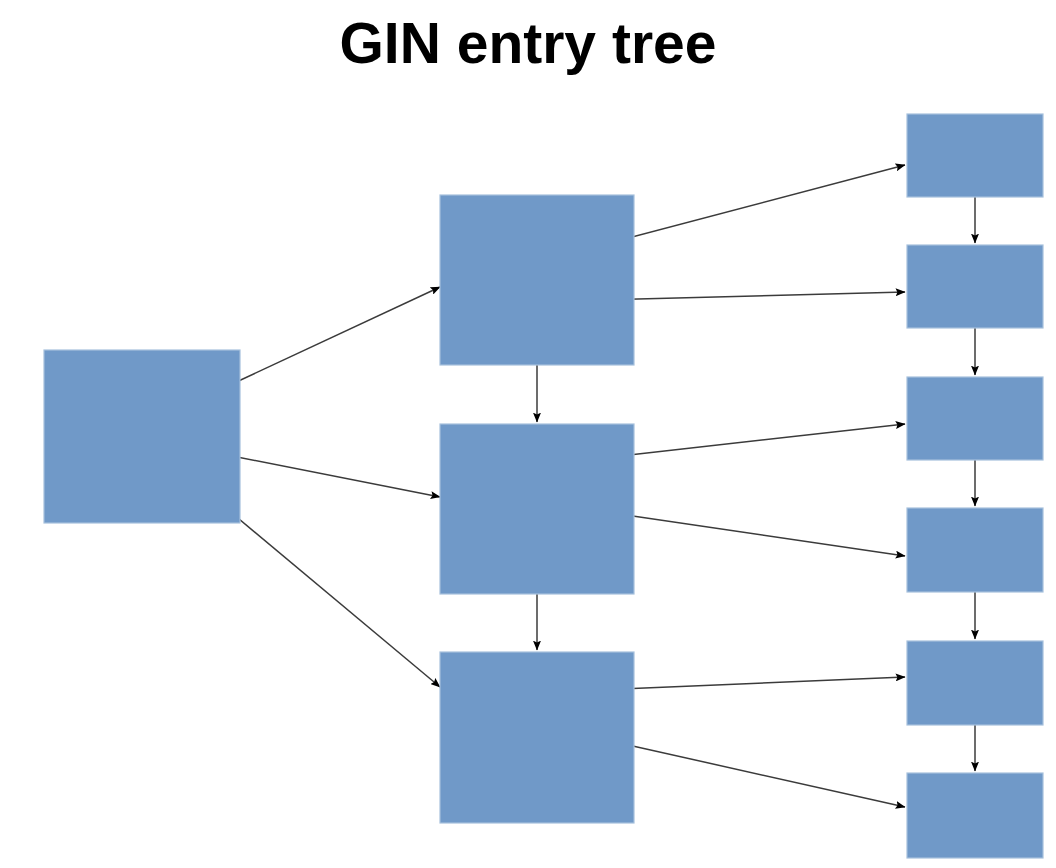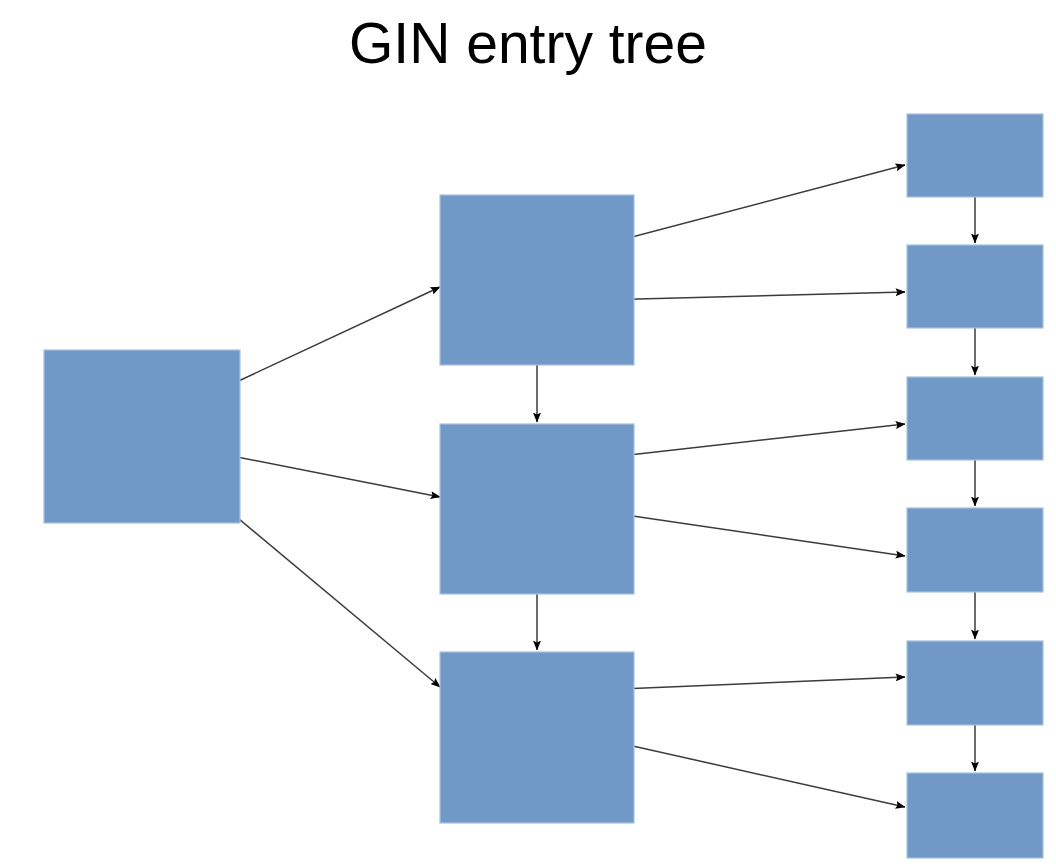--- a/index.html
+++ b/index.html
@@ -21,21 +21,21 @@
     background: #ffffff;
   }
   .diagram-title {
     position: absolute;
     top: 0;
     left: 0;
     width: 1056px;
     text-align: center;
     font-family: "Liberation Sans", sans-serif;
     font-size: 57px;
-    font-weight: 400;
+    font-weight: 700;
     color: #000000;
     line-height: 86px;
     letter-spacing: 0px;
     white-space: nowrap;
   }
   #diagram-svg {
     position: absolute;
     top: 0;
     left: 0;
     width: 1056px;

